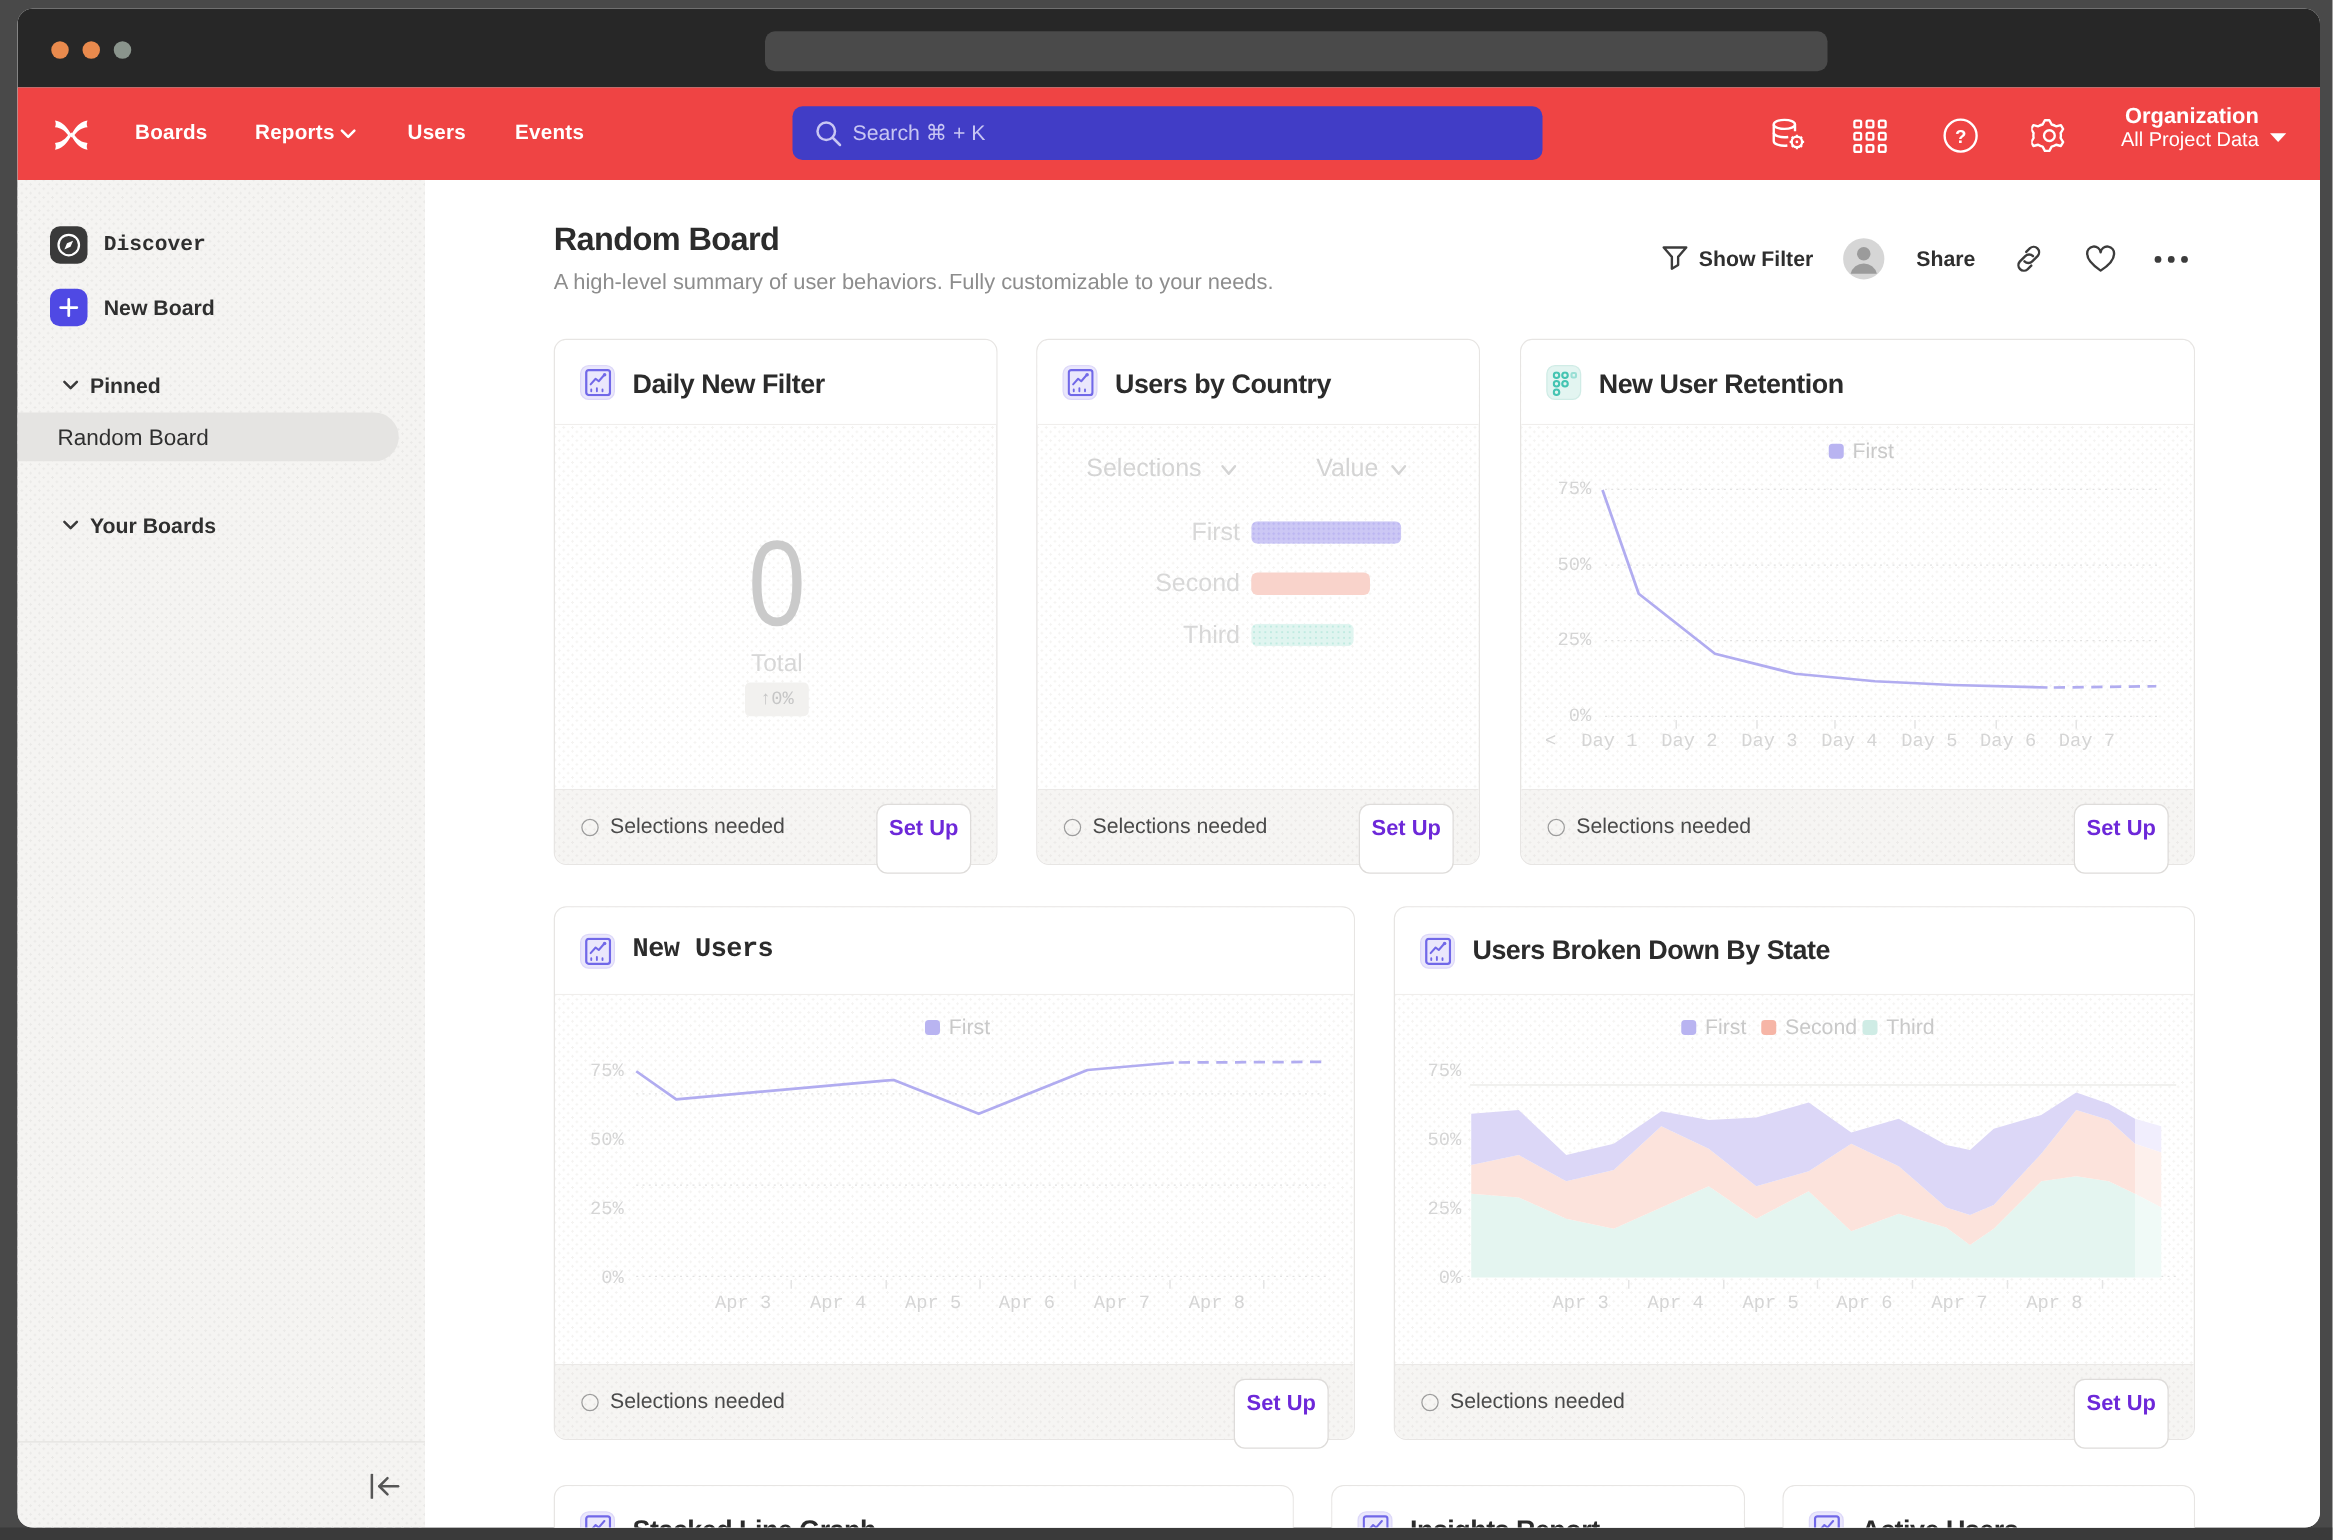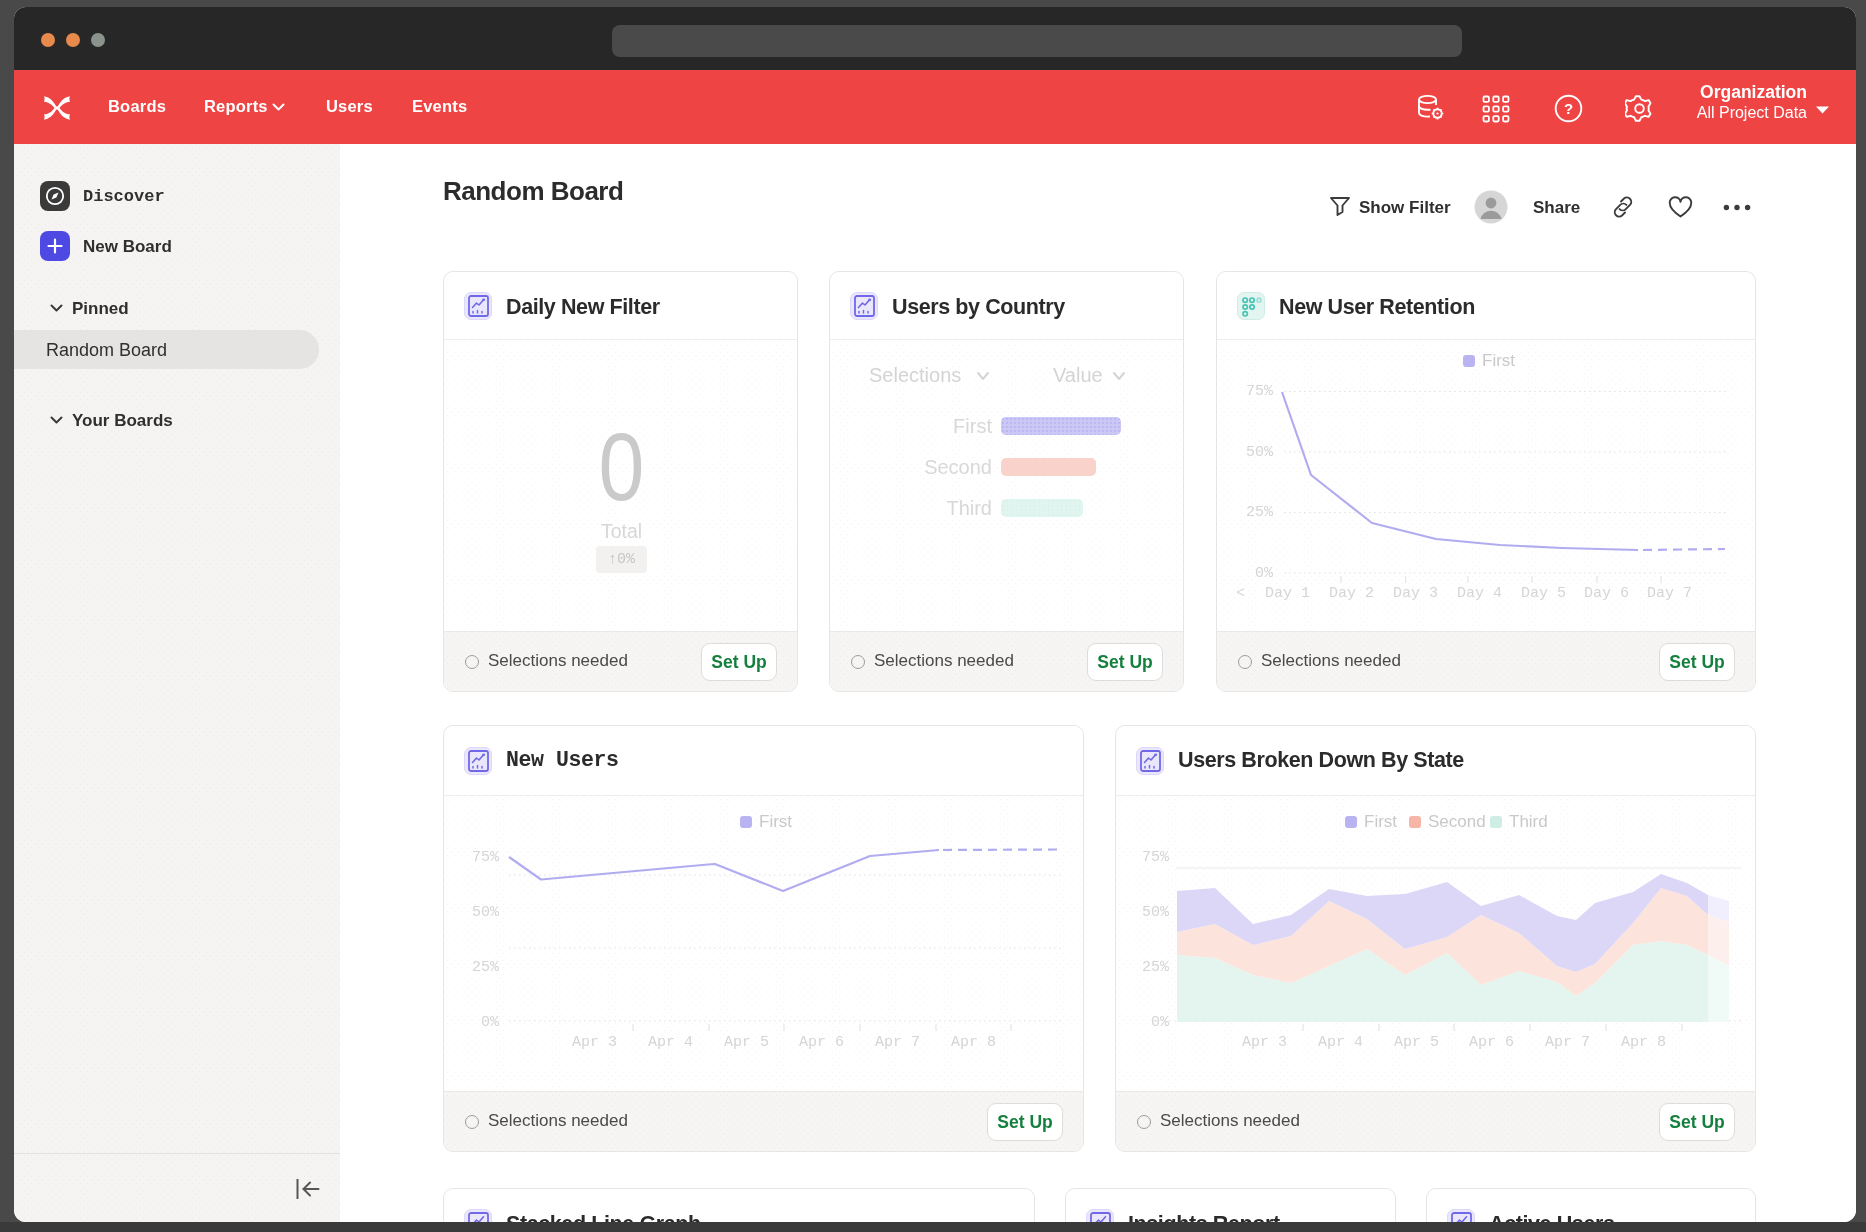--- a/index.html
+++ b/index.html
@@ -31,22 +31,22 @@
           background-position:0 0, 3.5px 3.5px; background-size:7px 7px; }
   .chead { position:absolute; left:0; top:0; right:0; height:68px; border-bottom:1px solid #f0eeec; background:#fff; border-radius:10px 10px 0 0;}
   .cicon { position:absolute; left:20px; top:20px; width:28px; height:28px; border-radius:7px; }
   .ctitle { position:absolute; left:62px; top:23px; font-size:21.5px; font-weight:700; color:#2b2b2b; letter-spacing:-0.4px; white-space:nowrap; }
   .cfoot { position:absolute; left:0; bottom:0; right:0; height:60px; background-color:#f6f5f3;
            background-image:radial-gradient(#eceae8 0.9px, rgba(0,0,0,0) 1px), radial-gradient(#eceae8 0.9px, rgba(0,0,0,0) 1px);
            background-position:0 0, 3.5px 3.5px; background-size:7px 7px;
            border-top:1px solid #ebe9e7; border-radius:0 0 9px 9px; }
   .selcirc { position:absolute; left:21px; top:23px; width:14px; height:14px; border:1.5px solid #9c9c9c; border-radius:50%; }
   .seltext { position:absolute; left:44px; top:19px; font-size:17px; color:#4a4a4a; }
-  .setup { position:absolute; right:20px; top:11px; width:76px; height:38px; background:#fff; border:1px solid #dedcda;
-           border-radius:9px; font-size:17.5px; font-weight:700; color:#15803d; text-align:center; line-height:36px; }
+  .setup { position:absolute; right:20px; top:11px; width:76px; height:56px; background:#fff; border:1px solid #dedcda;
+           border-radius:9px; font-size:17.5px; font-weight:700; color:#6d28d9; text-align:center; line-height:36px; }
   .axis { position:absolute; color:#d5d5d5; font-family:"Liberation Mono", monospace; font-size:15px; white-space:nowrap; }
   .leg { position:absolute; font-size:17px; color:#c9c9c9; white-space:nowrap; }
   .sw { display:inline-block; width:12px; height:12px; border-radius:3px; vertical-align:-1px; margin-right:7px; }
 </style>
 </head>
 <body>
 <div style="position:absolute;left:0;top:1222px;width:1866px;height:10px;background:#3a3a3a"></div>
 <div class="window">
 
   <div class="titlebar">
@@ -67,20 +67,27 @@
         <rect x="12.6" y="10.6" width="2.8" height="2.8" transform="rotate(45 14 12)"></rect>
       </g>
     </svg>
     <div class="navlink" style="left:94px;">Boards</div>
     <div class="navlink" style="left:190px;">Reports</div>
     <svg style="position:absolute;left:258px;top:33px" width="13" height="9" viewBox="0 0 13 9">
         <path d="M1.5 1.5 L6.5 6.5 L11.5 1.5" stroke="#fff" stroke-width="2" fill="none" stroke-linecap="round" stroke-linejoin="round"></path>
       </svg>
     <div class="navlink" style="left:312px;">Users</div>
     <div class="navlink" style="left:398px;">Events</div>
+    <div class="search">
+      <svg style="position:absolute;left:18px;top:11px" width="22" height="22" viewBox="0 0 22 22">
+        <circle cx="9" cy="9" r="7" stroke="#c8c6f3" stroke-width="2" fill="none"></circle>
+        <path d="M14.2 14.2 L20 20" stroke="#c8c6f3" stroke-width="2" stroke-linecap="round"></path>
+      </svg>
+      <span>Search ⌘ + K</span>
+    </div>
 
     <svg style="position:absolute;left:1402px;top:24px" width="30" height="28" viewBox="0 0 30 28">
       <g stroke="#fff" stroke-width="1.9" fill="none">
         <ellipse cx="11.5" cy="5.5" rx="8.5" ry="3.6"></ellipse>
         <path d="M3 5.5 V19 c0 2 3.8 3.6 8.5 3.6 1 0 1.5-.05 2.4-.16"></path>
         <path d="M20 5.5 V11"></path>
         <path d="M3 12.2 c0 2 3.8 3.6 8.5 3.6 1.3 0 2-.06 3.1-.23"></path>
         <circle cx="21.5" cy="19.5" r="4.2"></circle>
         <circle cx="21.5" cy="19.5" r="1.1" fill="#fff" stroke="none"></circle>
         <g stroke-width="1.7">
@@ -154,20 +161,21 @@
       <g stroke="#565656" stroke-width="2" fill="none" stroke-linecap="round" stroke-linejoin="round">
         <path d="M1.5 0.5 V19.5"></path>
         <path d="M22.5 10 H7.5"></path>
         <path d="M14 3.5 L7.5 10 L14 16.5"></path>
       </g>
     </svg>
   </div>
 
   <div class="main" id="main">
     <div style="position:absolute;left:103px;top:32px;font-size:26px;font-weight:700;color:#2c2c2c;letter-spacing:-0.5px;">Random Board</div>
+    <div style="position:absolute;left:103px;top:71px;font-size:17.5px;color:#8d8d8d;">A high-level summary of user behaviors. Fully customizable to your needs.</div>
 
     <svg style="position:absolute;left:989px;top:52px" width="22" height="22" viewBox="0 0 22 22">
       <path d="M2 2 H20 L13.5 9.5 V16 L8.5 19 V9.5 Z" stroke="#3c3c3c" stroke-width="1.9" fill="none" stroke-linejoin="round"></path>
     </svg>
     <div style="position:absolute;left:1019px;top:54px;font-size:17px;font-weight:700;color:#2f2f2f;">Show Filter</div>
     <svg style="position:absolute;left:1134px;top:46px" width="34" height="34" viewBox="0 0 34 34">
       <circle cx="17" cy="17" r="16.5" fill="#d6d6d6"></circle>
       <circle cx="17" cy="13" r="5.4" fill="#9b9b9b"></circle>
       <path d="M6.5 29 a10.8 10.8 0 0 1 21 0 z" fill="#9b9b9b"></path>
     </svg>

